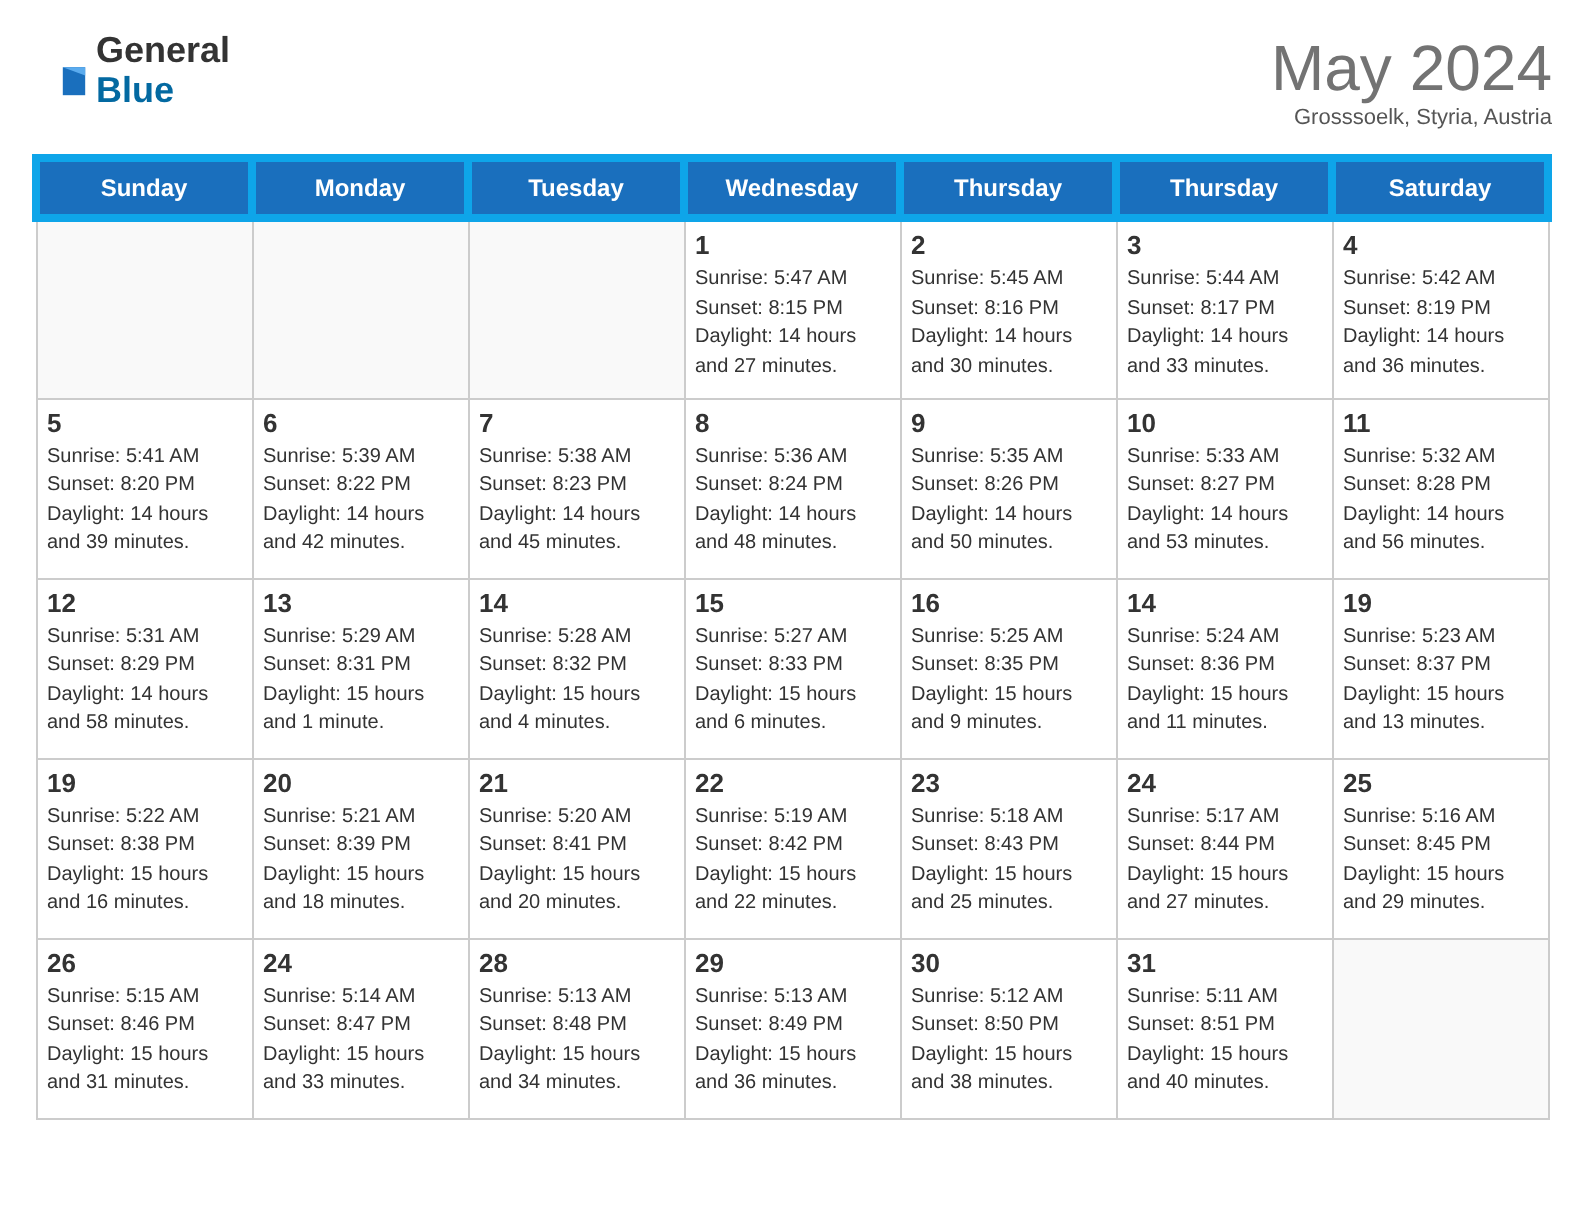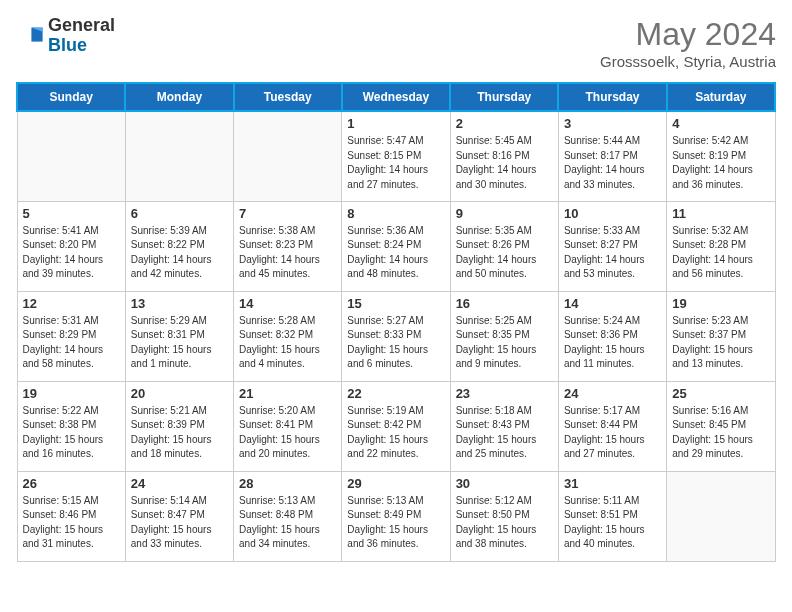--- a/index.html
+++ b/index.html
@@ -11,21 +11,21 @@
       padding: 16px;
     }
     .header {
       display: flex;
       justify-content: space-between;
       align-items: flex-start;
       margin-bottom: 12px;
     }
     .logo {
       display: flex;
-      align-items: center;
+      align-items: flex-end;
       gap: 4px;
     }
     .logo-text {
       font-size: 18px;
       font-weight: bold;
       line-height: 1.1;
     }
     .logo-text .general { color: #333; }
     .logo-text .blue { color: #0369a1; }
     .logo-icon {
@@ -34,36 +34,36 @@
     }
     .title-block {
       text-align: right;
     }
     .month-title {
       font-size: 32px;
       font-weight: normal;
       color: #737373;
     }
     .location {
-      font-size: 15px;
+      font-size: 11px;
       color: #555;
     }
     .calendar {
       width: 100%;
       border-collapse: collapse;
       font-size: 11px;
     }
     .calendar th {
       background-color: #1a6fbd;
       color: #fff;
       text-align: center;
       padding: 6px 4px;
       font-size: 12px;
       font-weight: bold;
-      border: 2px solid #0ea5e9;
+      border: 4px solid #0ea5e9;
     }
     .calendar td {
       border: 1px solid #ccc;
       vertical-align: top;
       padding: 4px 5px;
       width: 108px;
       min-height: 80px;
       background: #fff;
     }
     .calendar td.empty {

